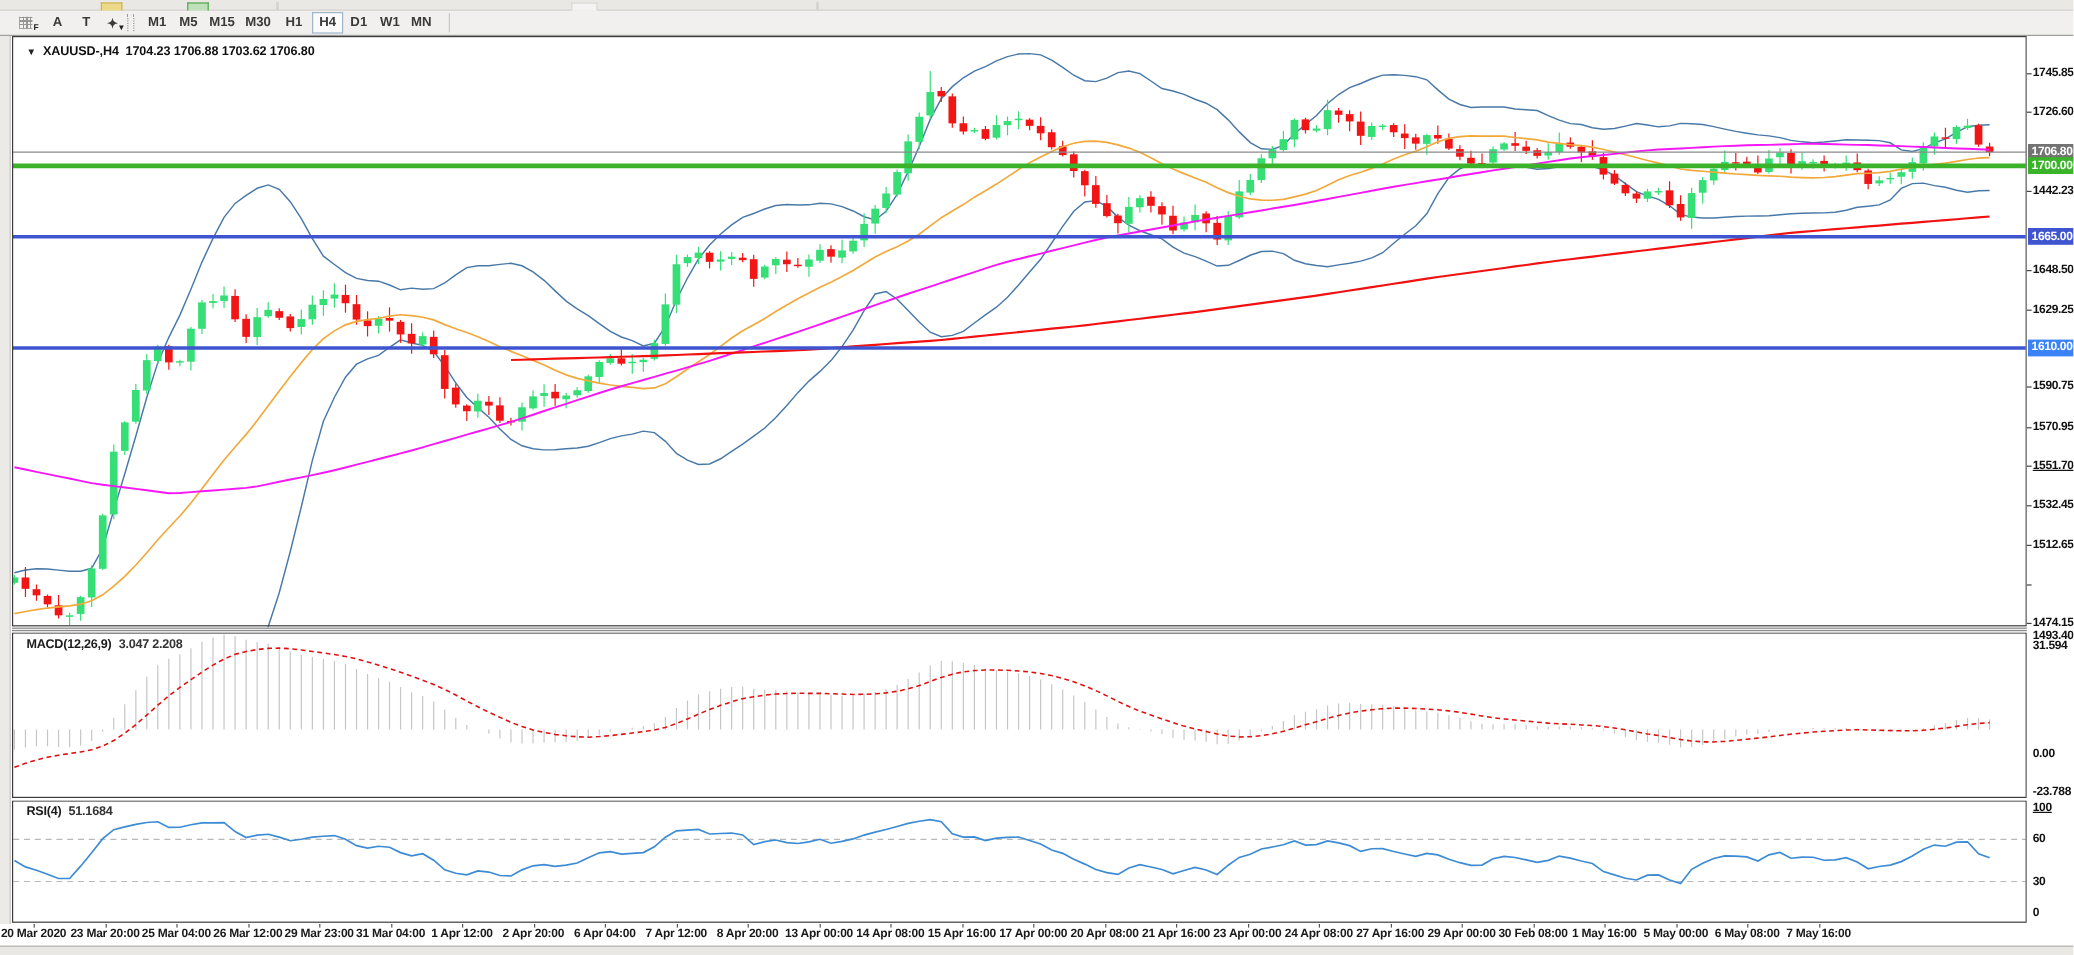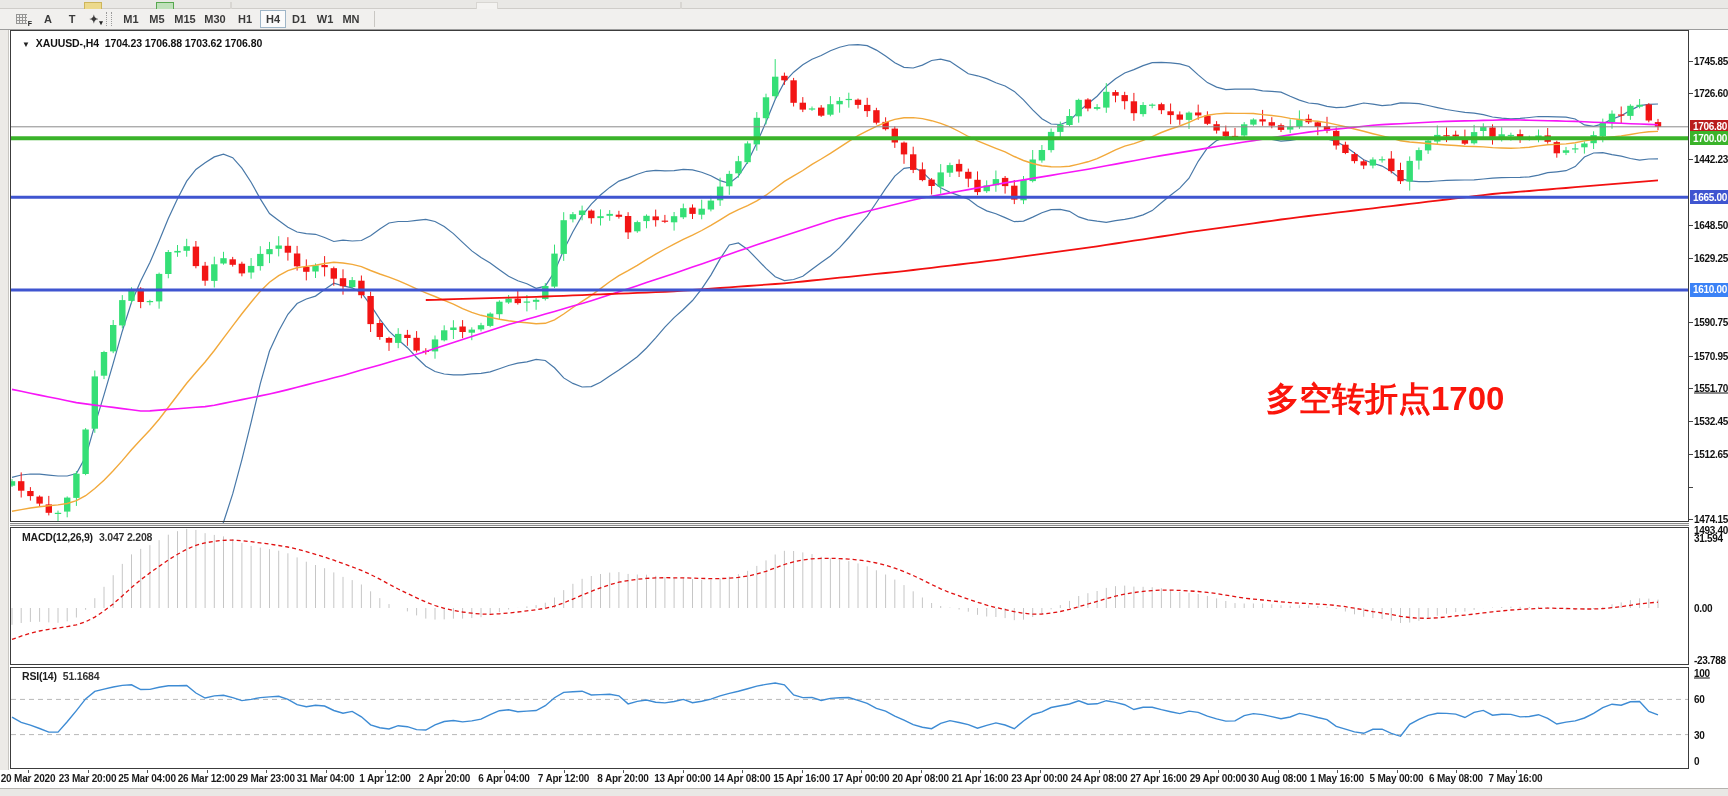--- a/index.html
+++ b/index.html
@@ -454,21 +454,20 @@
       <path d="M415.8 270.0 L425.0 269.8 L434.2 269.5 L443.4 269.2 L452.6 268.9 L461.8 268.7 L471.0 268.4 L480.2 268.1 L489.4 267.9 L498.6 267.6 L507.8 267.3 L516.9 267.1 L526.1 266.8 L535.3 266.5 L544.5 266.1 L553.7 265.8 L562.9 265.4 L572.1 265.1 L581.3 264.7 L590.5 264.3 L599.7 264.0 L608.9 263.6 L618.1 263.3 L627.3 262.9 L636.5 262.6 L645.7 262.2 L654.9 261.9 L664.1 261.4 L673.3 260.7 L682.5 260.0 L691.7 259.4 L700.9 258.7 L710.1 258.0 L719.3 257.4 L728.4 256.7 L737.6 256.0 L746.8 255.3 L756.0 254.7 L765.2 254.0 L774.4 253.3 L783.6 252.4 L792.8 251.5 L802.0 250.5 L811.2 249.6 L820.4 248.6 L829.6 247.7 L838.8 246.8 L848.0 245.8 L857.2 244.9 L866.4 243.9 L875.6 243.0 L884.8 242.1 L894.0 241.1 L903.2 240.0 L912.4 238.9 L921.6 237.8 L930.7 236.7 L939.9 235.6 L949.1 234.5 L958.3 233.4 L967.5 232.3 L976.7 231.2 L985.9 230.1 L995.1 228.9 L1004.3 227.6 L1013.5 226.4 L1022.7 225.1 L1031.9 223.9 L1041.1 222.6 L1050.3 221.3 L1059.5 220.1 L1068.7 218.8 L1077.9 217.6 L1087.1 216.3 L1096.3 214.9 L1105.5 213.5 L1114.7 212.1 L1123.9 210.7 L1133.1 209.3 L1142.2 207.9 L1151.4 206.5 L1160.6 205.1 L1169.8 203.6 L1179.0 202.2 L1188.2 200.8 L1197.4 199.6 L1206.6 198.3 L1215.8 197.1 L1225.0 195.8 L1234.2 194.6 L1243.4 193.3 L1252.6 192.0 L1261.8 190.8 L1271.0 189.5 L1280.2 188.3 L1289.4 187.1 L1298.6 186.0 L1307.8 184.9 L1317.0 183.8 L1326.2 182.7 L1335.4 181.6 L1344.5 180.5 L1353.7 179.4 L1362.9 178.3 L1372.1 177.2 L1381.3 176.1 L1390.5 175.0 L1399.7 173.9 L1408.9 172.8 L1418.1 171.7 L1427.3 170.6 L1436.5 169.5 L1445.7 168.4 L1454.9 167.3 L1464.1 166.2 L1473.3 165.1 L1482.5 164.0 L1491.7 163.2 L1500.9 162.5 L1510.1 161.7 L1519.3 161.0 L1528.5 160.2 L1537.7 159.5 L1546.8 158.7 L1556.0 158.0 L1565.2 157.2 L1574.4 156.4 L1583.6 155.7 L1592.8 154.9 L1602.0 154.2 L1611.2 153.4 L1620.4 152.7 L1629.6 151.9 L1638.8 151.2 L1648.0 150.4 " fill="none" stroke="#f21010" stroke-width="1.8"></path>
       <line x1="0.5" y1="96.8" x2="1678" y2="96.8" stroke="#8a8a8a" stroke-width="1"></line>
       <line x1="0.5" y1="108.3" x2="1678" y2="108.3" stroke="#3ab32a" stroke-width="4"></line>
       <line x1="0.5" y1="167.3" x2="1678" y2="167.3" stroke="#3f55d0" stroke-width="3"></line>
       <line x1="0.5" y1="260.0" x2="1678" y2="260.0" stroke="#3f55d0" stroke-width="3"></line>
       <rect x="0.5" y="0.5" width="1678" height="491" fill="none" stroke="#3c3c3c"></rect>
     </svg>
   <div id="chart-title">
     <span class="tri">▼</span><span>XAUUSD-,H4</span>&nbsp;&nbsp;<span>1704.23 1706.88 1703.62 1706.80</span>
   </div>
-  <div id="annotation">多空转折点1700</div>
 
   <div class="pane-gap" style="top:523px;height:3px"></div>
 
   <svg id="macd-chart" class="pane" style="left:10px;top:527px" width="1679" height="139">
       <line x1="2.0" y1="81.0" x2="2.0" y2="97.8" stroke="#c6c6c6" stroke-width="1"></line>
       <line x1="11.2" y1="81.0" x2="11.2" y2="96.0" stroke="#c6c6c6" stroke-width="1"></line>
       <line x1="20.4" y1="81.0" x2="20.4" y2="94.9" stroke="#c6c6c6" stroke-width="1"></line>
       <line x1="29.6" y1="81.0" x2="29.6" y2="94.8" stroke="#c6c6c6" stroke-width="1"></line>
       <line x1="38.8" y1="81.0" x2="38.8" y2="95.4" stroke="#c6c6c6" stroke-width="1"></line>
       <line x1="48.0" y1="81.0" x2="48.0" y2="95.8" stroke="#c6c6c6" stroke-width="1"></line>
@@ -653,21 +652,21 @@
     <span>MACD(12,26,9)</span><span class="vals">3.047 2.208</span>
   </div>
 
   <svg id="rsi-chart" class="pane" style="left:10px;top:667px" width="1679" height="103">
       <line x1="1" y1="32.4" x2="1678" y2="32.4" stroke="#b8b8b8" stroke-width="1" stroke-dasharray="5 4"></line>
       <line x1="1" y1="67.6" x2="1678" y2="67.6" stroke="#b8b8b8" stroke-width="1" stroke-dasharray="5 4"></line>
       <path d="M2.0 50.1 L11.2 55.4 L20.4 58.2 L29.6 61.5 L38.8 65.1 L48.0 65.1 L57.2 54.8 L66.4 43.6 L75.6 31.9 L84.8 24.4 L94.0 22.1 L103.2 20.0 L112.3 18.4 L121.5 17.8 L130.7 22.5 L139.9 22.4 L149.1 20.3 L158.3 18.8 L167.5 18.8 L176.7 18.5 L185.9 26.0 L195.1 31.0 L204.3 28.9 L213.5 28.2 L222.7 30.6 L231.9 33.6 L241.1 32.4 L250.3 30.6 L259.5 29.9 L268.7 29.3 L277.9 32.3 L287.1 37.7 L296.3 39.7 L305.5 38.2 L314.6 39.0 L323.8 43.5 L333.0 46.2 L342.2 44.4 L351.4 49.8 L360.6 57.8 L369.8 60.7 L379.0 62.0 L388.2 58.7 L397.4 59.7 L406.6 62.6 L415.8 63.0 L425.0 57.9 L434.2 54.5 L443.4 53.5 L452.6 54.9 L461.8 53.9 L471.0 52.2 L480.2 47.7 L489.4 43.7 L498.6 42.7 L507.8 44.7 L516.9 44.1 L526.1 43.5 L535.3 38.7 L544.5 30.7 L553.7 25.4 L562.9 24.7 L572.1 24.2 L581.3 28.0 L590.5 27.6 L599.7 27.2 L608.9 28.8 L618.1 36.9 L627.3 34.4 L636.5 33.0 L645.7 35.2 L654.9 35.9 L664.1 34.5 L673.3 32.4 L682.5 35.7 L691.7 34.2 L700.9 32.1 L710.1 28.9 L719.3 26.4 L728.4 24.3 L737.6 21.8 L746.8 19.1 L756.0 17.4 L765.2 16.0 L774.4 17.8 L783.6 27.9 L792.8 30.6 L802.0 30.4 L811.2 33.5 L820.4 31.4 L829.6 30.8 L838.8 30.5 L848.0 33.4 L857.2 36.3 L866.4 41.4 L875.6 44.1 L884.8 49.1 L894.0 53.1 L903.2 57.6 L912.4 60.2 L921.6 61.7 L930.7 56.3 L939.9 53.6 L949.1 55.5 L958.3 57.6 L967.5 61.2 L976.7 58.4 L985.9 55.9 L995.1 58.0 L1004.3 61.7 L1013.5 54.0 L1022.7 47.5 L1031.9 44.9 L1041.1 40.5 L1050.3 38.8 L1059.5 37.0 L1068.7 33.8 L1077.9 37.2 L1087.1 36.8 L1096.3 33.7 L1105.5 35.4 L1114.7 37.7 L1123.9 42.5 L1133.1 40.3 L1142.2 40.2 L1151.4 42.6 L1160.6 44.7 L1169.8 46.6 L1179.0 44.1 L1188.2 45.4 L1197.4 49.1 L1206.6 51.9 L1215.8 54.1 L1225.0 53.9 L1234.2 48.6 L1243.4 46.6 L1252.6 47.6 L1261.8 49.6 L1271.0 51.7 L1280.2 50.0 L1289.4 46.4 L1298.6 48.1 L1307.8 50.5 L1317.0 52.6 L1326.2 59.3 L1335.4 62.1 L1344.5 64.9 L1353.7 66.3 L1362.9 62.3 L1372.1 62.1 L1381.3 66.3 L1390.5 69.3 L1399.7 57.4 L1408.9 52.3 L1418.1 48.4 L1427.3 46.2 L1436.5 46.4 L1445.7 47.1 L1454.9 50.5 L1464.1 45.4 L1473.3 43.4 L1482.5 48.2 L1491.7 47.2 L1500.9 47.4 L1510.1 49.9 L1519.3 49.5 L1528.5 47.7 L1537.7 51.3 L1546.8 57.0 L1556.0 55.1 L1565.2 53.9 L1574.4 51.0 L1583.6 46.4 L1592.8 40.7 L1602.0 37.2 L1611.2 38.2 L1620.4 34.8 L1629.6 34.5 L1638.8 44.5 L1648.0 47.8 " fill="none" stroke="#3d8bd4" stroke-width="1.4"></path>
       <rect x="0.5" y="0.5" width="1678" height="101" fill="none" stroke="#3c3c3c"></rect>
     </svg>
   <div class="pane-label" style="left:22px;top:670px">
-    <span>RSI(14)</span><span class="vals">51.1684</span>
+    <span>RSI(4)</span><span class="vals">51.1684</span>
   </div>
 
   <div id="paxis">
       <div class="ptickmark" style="top: 61px;"></div>
       <div class="ptick" style="top: 61px;">1745.85</div>
       <div class="ptickmark" style="top: 93.4459px;"></div>
       <div class="ptick" style="top: 93.4459px;">1726.60</div>
       <div class="ptickmark" style="top: 159.265px;"></div>
       <div class="ptick" style="top: 159.265px;">1442.23</div>
       <div class="ptickmark" style="top: 225.083px;"></div>
@@ -681,28 +680,28 @@
       <div class="ptickmark" style="top: 388.24px;"></div>
       <div class="ptick" style="top: 388.24px; text-decoration: underline;">1551.70</div>
       <div class="ptickmark" style="top: 420.686px;"></div>
       <div class="ptick" style="top: 420.686px;">1532.45</div>
       <div class="ptickmark" style="top: 454.059px;"></div>
       <div class="ptick" style="top: 454.059px;">1512.65</div>
       <div class="ptickmark" style="top: 486.504px;"></div>
       <div class="ptick" style="top: 486.504px; margin-top: 43px;">1493.40</div>
       <div class="ptickmark" style="top: 518.95px;"></div>
       <div class="ptick" style="top: 518.95px;">1474.15</div>
-      <div class="pbox" style="top: 126.819px; background: #b91c1c;">1706.80</div>
+      <div class="pbox" style="top: 126.819px; background: #737373;">1706.80</div>
       <div class="pbox" style="top: 138.28px; background: rgb(58, 179, 42);">1700.00</div>
       <div class="pbox" style="top: 197.273px; background: rgb(63, 85, 208);">1665.00</div>
       <div class="pbox" style="top: 289.975px; background: #3b82f6;">1610.00</div>
     </div>
   <div id="iaxis">
       <div class="itick" style="top: 538.493px;">31.594</div>
-      <div class="itick" style="top: 608px;">0.00</div>
+      <div class="itick" style="top: 628px;">0.00</div>
       <div class="itick" style="top: 660.334px;">-23.788</div>
       <div class="itick" style="top: 673px; text-decoration: underline;">100</div>
       <div class="itick" style="top: 699.4px;">60</div>
       <div class="itick" style="top: 734.6px;">30</div>
       <div class="itick" style="top: 761px;">0</div>
     </div>
   <div id="taxis">
       <div class="tmark" style="left: 28px;"></div>
       <div class="tlab" style="left: 28px;">20 Mar 2020</div>
       <div class="tmark" style="left: 87.5px;"></div>
@@ -739,21 +738,21 @@
       <div class="tlab" style="left: 980px;">21 Apr 16:00</div>
       <div class="tmark" style="left: 1039.5px;"></div>
       <div class="tlab" style="left: 1039.5px;">23 Apr 00:00</div>
       <div class="tmark" style="left: 1099px;"></div>
       <div class="tlab" style="left: 1099px;">24 Apr 08:00</div>
       <div class="tmark" style="left: 1158.5px;"></div>
       <div class="tlab" style="left: 1158.5px;">27 Apr 16:00</div>
       <div class="tmark" style="left: 1218px;"></div>
       <div class="tlab" style="left: 1218px;">29 Apr 00:00</div>
       <div class="tmark" style="left: 1277.5px;"></div>
-      <div class="tlab" style="left: 1277.5px;">30 Aug 08:00</div>
+      <div class="tlab" style="left: 1277.5px;">30 Feb 08:00</div>
       <div class="tmark" style="left: 1337px;"></div>
       <div class="tlab" style="left: 1337px;">1 May 16:00</div>
       <div class="tmark" style="left: 1396.5px;"></div>
       <div class="tlab" style="left: 1396.5px;">5 May 00:00</div>
       <div class="tmark" style="left: 1456px;"></div>
       <div class="tlab" style="left: 1456px;">6 May 08:00</div>
       <div class="tmark" style="left: 1515.5px;"></div>
       <div class="tlab" style="left: 1515.5px;">7 May 16:00</div>
     </div>
 

